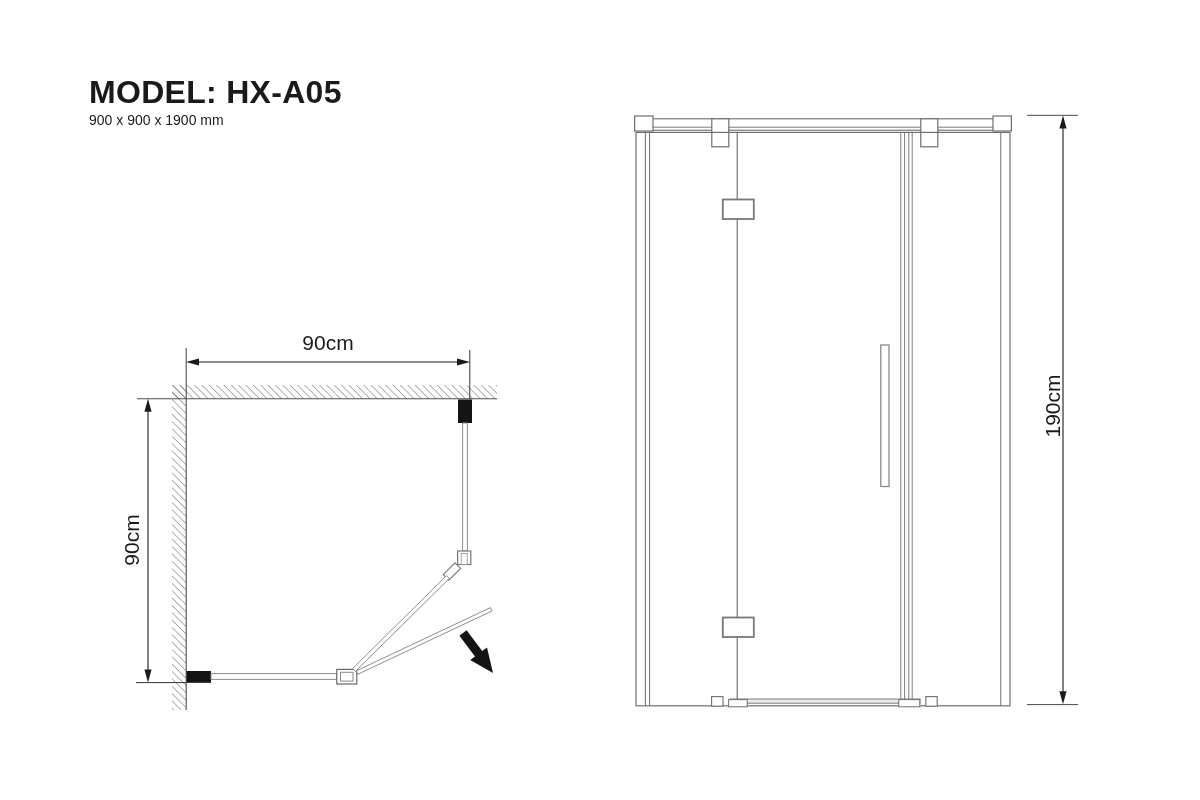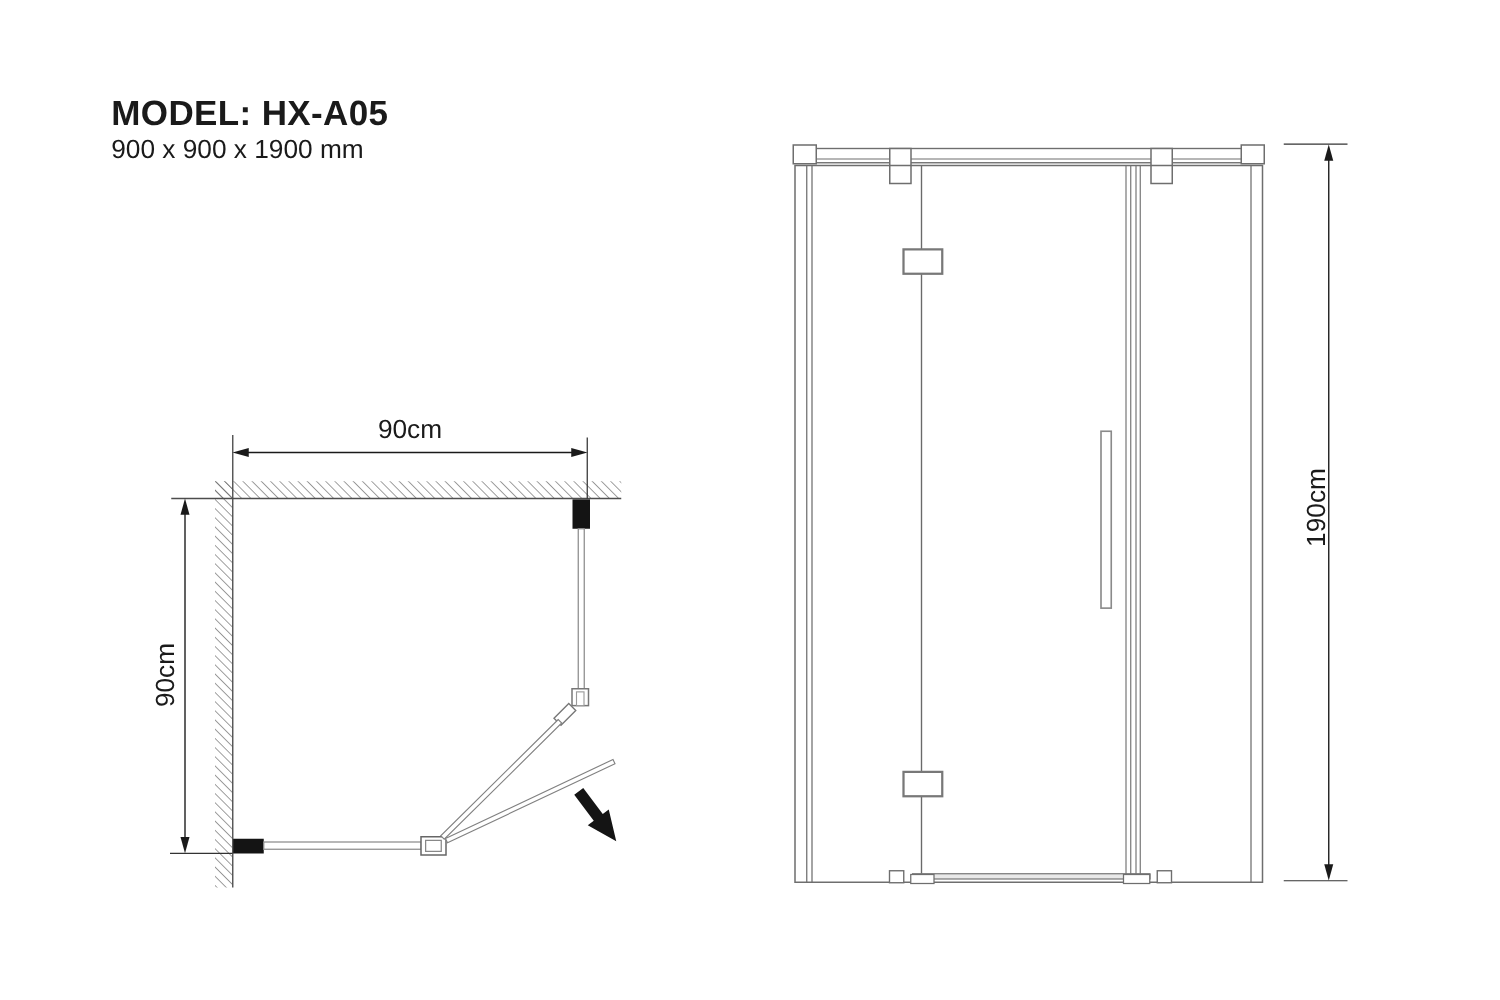--- a/index.html
+++ b/index.html
@@ -1,22 +1,22 @@
 <!DOCTYPE html>
 <html><head>
 <meta charset="utf-8">
 <style>
   html,body{margin:0;padding:0;background:#fff;}
   .canvas{
     position:relative;width:1200px;height:800px;background:#ffffff;overflow:hidden;
     font-family:"Liberation Sans", sans-serif;color:#1a1a1a;
   }
   .title-block{position:absolute;left:89px;top:75px;}
-  .model-title{font-size:28px;font-weight:bold;letter-spacing:.3px;line-height:1.12;}
-  .model-size{font-size:21px;font-weight:normal;margin-top:2px;line-height:1.1;}
+  .model-title{font-size:32px;font-weight:bold;letter-spacing:.3px;line-height:1.12;}
+  .model-size{font-size:14px;font-weight:normal;margin-top:2px;line-height:1.1;}
   svg.drawing{position:absolute;left:0;top:0;}
   svg text{font-family:"Liberation Sans", sans-serif;fill:#1a1a1a;}
 </style>
 </head>
 <body>
 
 <div class="canvas">
 
   <div class="title-block">
     <div class="model-title">MODEL: HX-A05</div>

